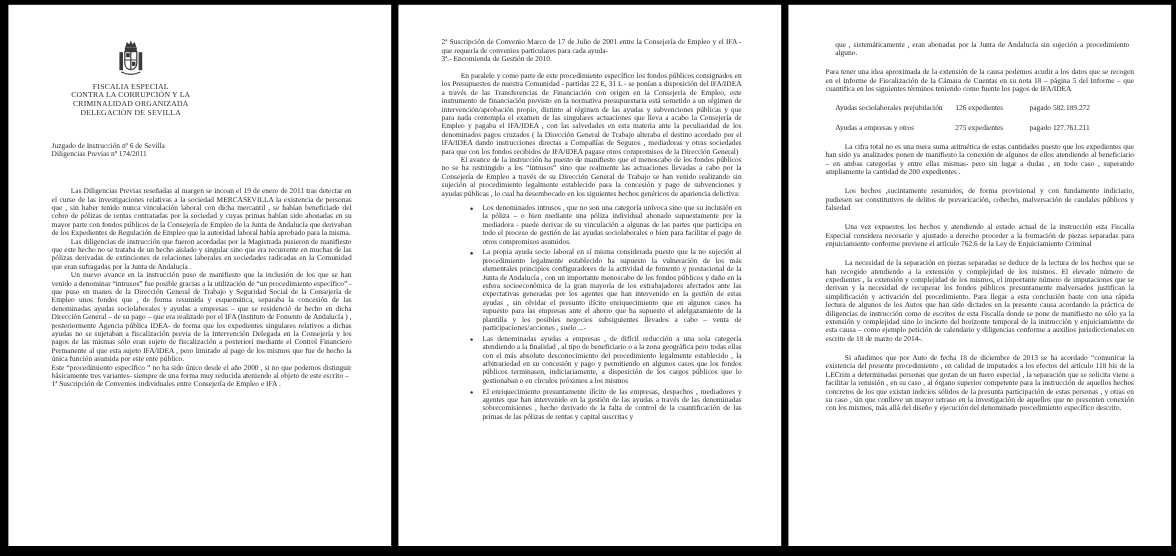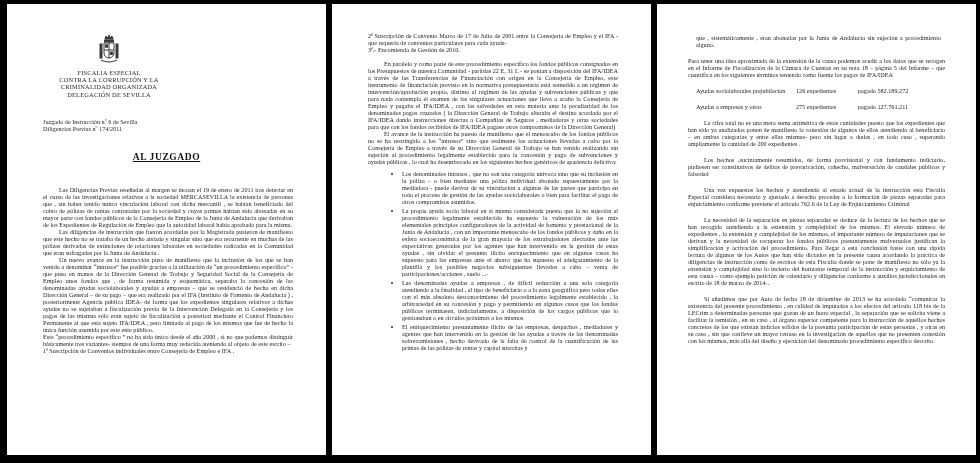--- a/index.html
+++ b/index.html
@@ -98,21 +98,20 @@
       </svg>
       <div class="lh-line">FISCALIA ESPECIAL</div>
       <div class="lh-line">CONTRA LA CORRUPCIÓN Y LA</div>
       <div class="lh-line">CRIMINALIDAD ORGANIZADA</div>
       <div class="lh-line">DELEGACIÓN DE SEVILLA</div>
     </div>
     <div class="court-ref">
       <div>Juzgado de Instrucción nº 6 de Sevilla</div>
       <div>Diligencias Previas nº  174/2011</div>
     </div>
-    <div class="doc-title">AL JUZGADO</div>
     <div class="bodytext p1-body">
       <p class="ind">Las Diligencias Previas reseñadas al margen se incoan  el 19 de enero de 2011 tras detectar en el curso de las investigaciones  relativas a la sociedad MERCASEVILLA  la existencia de personas que , sin haber tenido nunca vinculación laboral con dicha mercantil , se habían beneficiado del cobro de pólizas de rentas contratadas por la sociedad y cuyas primas habían sido abonadas en su mayor parte con fondos públicos de la Consejería de Empleo de la Junta de Andalucía que derivaban de los Expedientes de Regulación de Empleo que la autoridad laboral había aprobado para la misma.</p>
       <p class="ind">Las diligencias de instrucción que fueron acordadas por la Magistrada  pusieron de manifiesto que este hecho no se trataba de un hecho aislado y singular sino que era recurrente en muchas de las pólizas derivadas de extinciones de relaciones laborales en sociedades radicadas en la Comunidad  que eran sufragadas por la Junta de Andalucía .</p>
       <p class="ind">Un nuevo avance en la instrucción puso de manifiesto que la inclusión de los que se han venido a denominar “intrusos”  fue posible gracias a la utilización de “un procedimiento específico”  - que puso en manos de la Dirección General de Trabajo y Seguridad Social  de la Consejería de Empleo unos fondos que , de forma resumida y esquemática, separaba  la concesión de las denominadas ayudas sociolaborales y ayudas a empresas – que se residenció de hecho en dicha Dirección General – de su pago – que era realizado por el IFA (Instituto de Fomento de Andalucía ) , posteriormente Agencia pública IDEA- de forma que los expedientes singulares relativos a dichas ayudas no se sujetaban a fiscalización previa de la Intervención Delegada en la Consejería  y los pagos de las mismas  sólo eran sujeto de fiscalización a posteriori mediante  el Control Financiero Permanente al que esta sujeto IFA/IDEA , pero limitado al pago de los mismos que fue de hecho la única función asumida por este ente público.</p>
       <p>Este  “procedimiento específico ”  no ha sido único desde el año 2000 , si no que podemos distinguir básicamente tres variantes- siempre de una forma muy reducida ateniendo al objeto de este escrito –</p>
       <p>1ª Suscripción de Convenios individuales entre Consejería de Empleo e IFA .</p>
     </div>
   </div>
 
   <div class="page">

